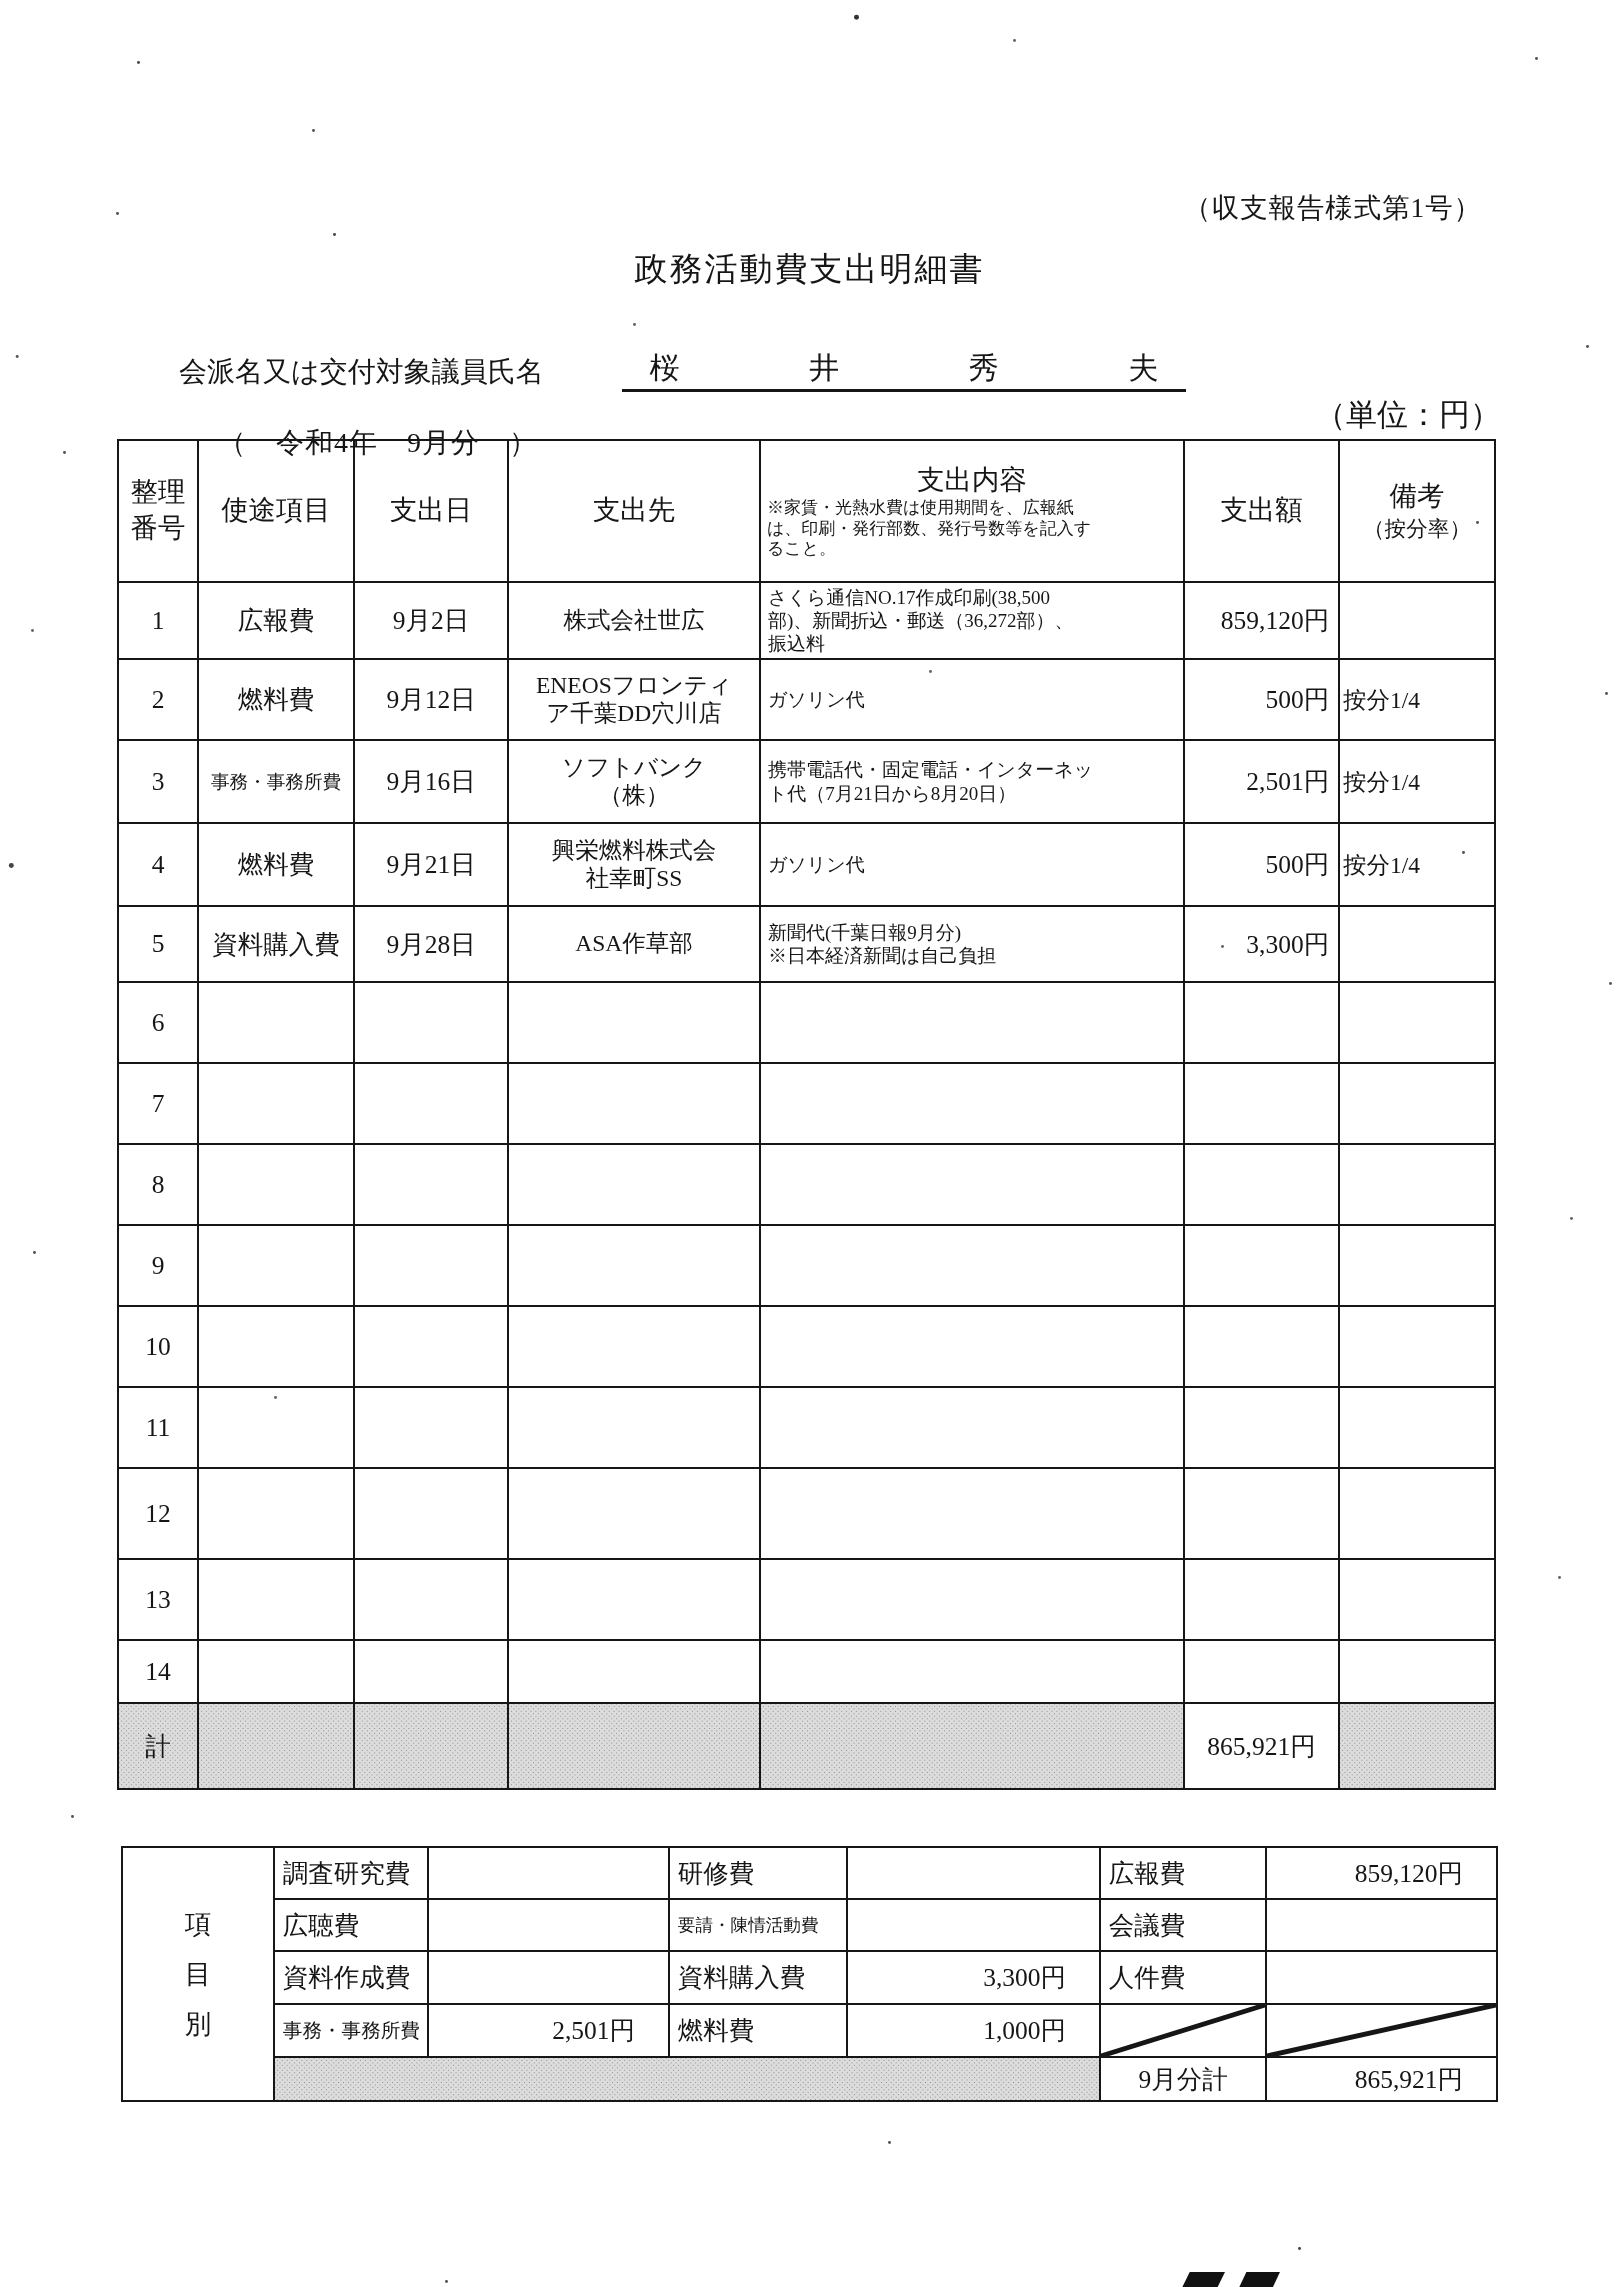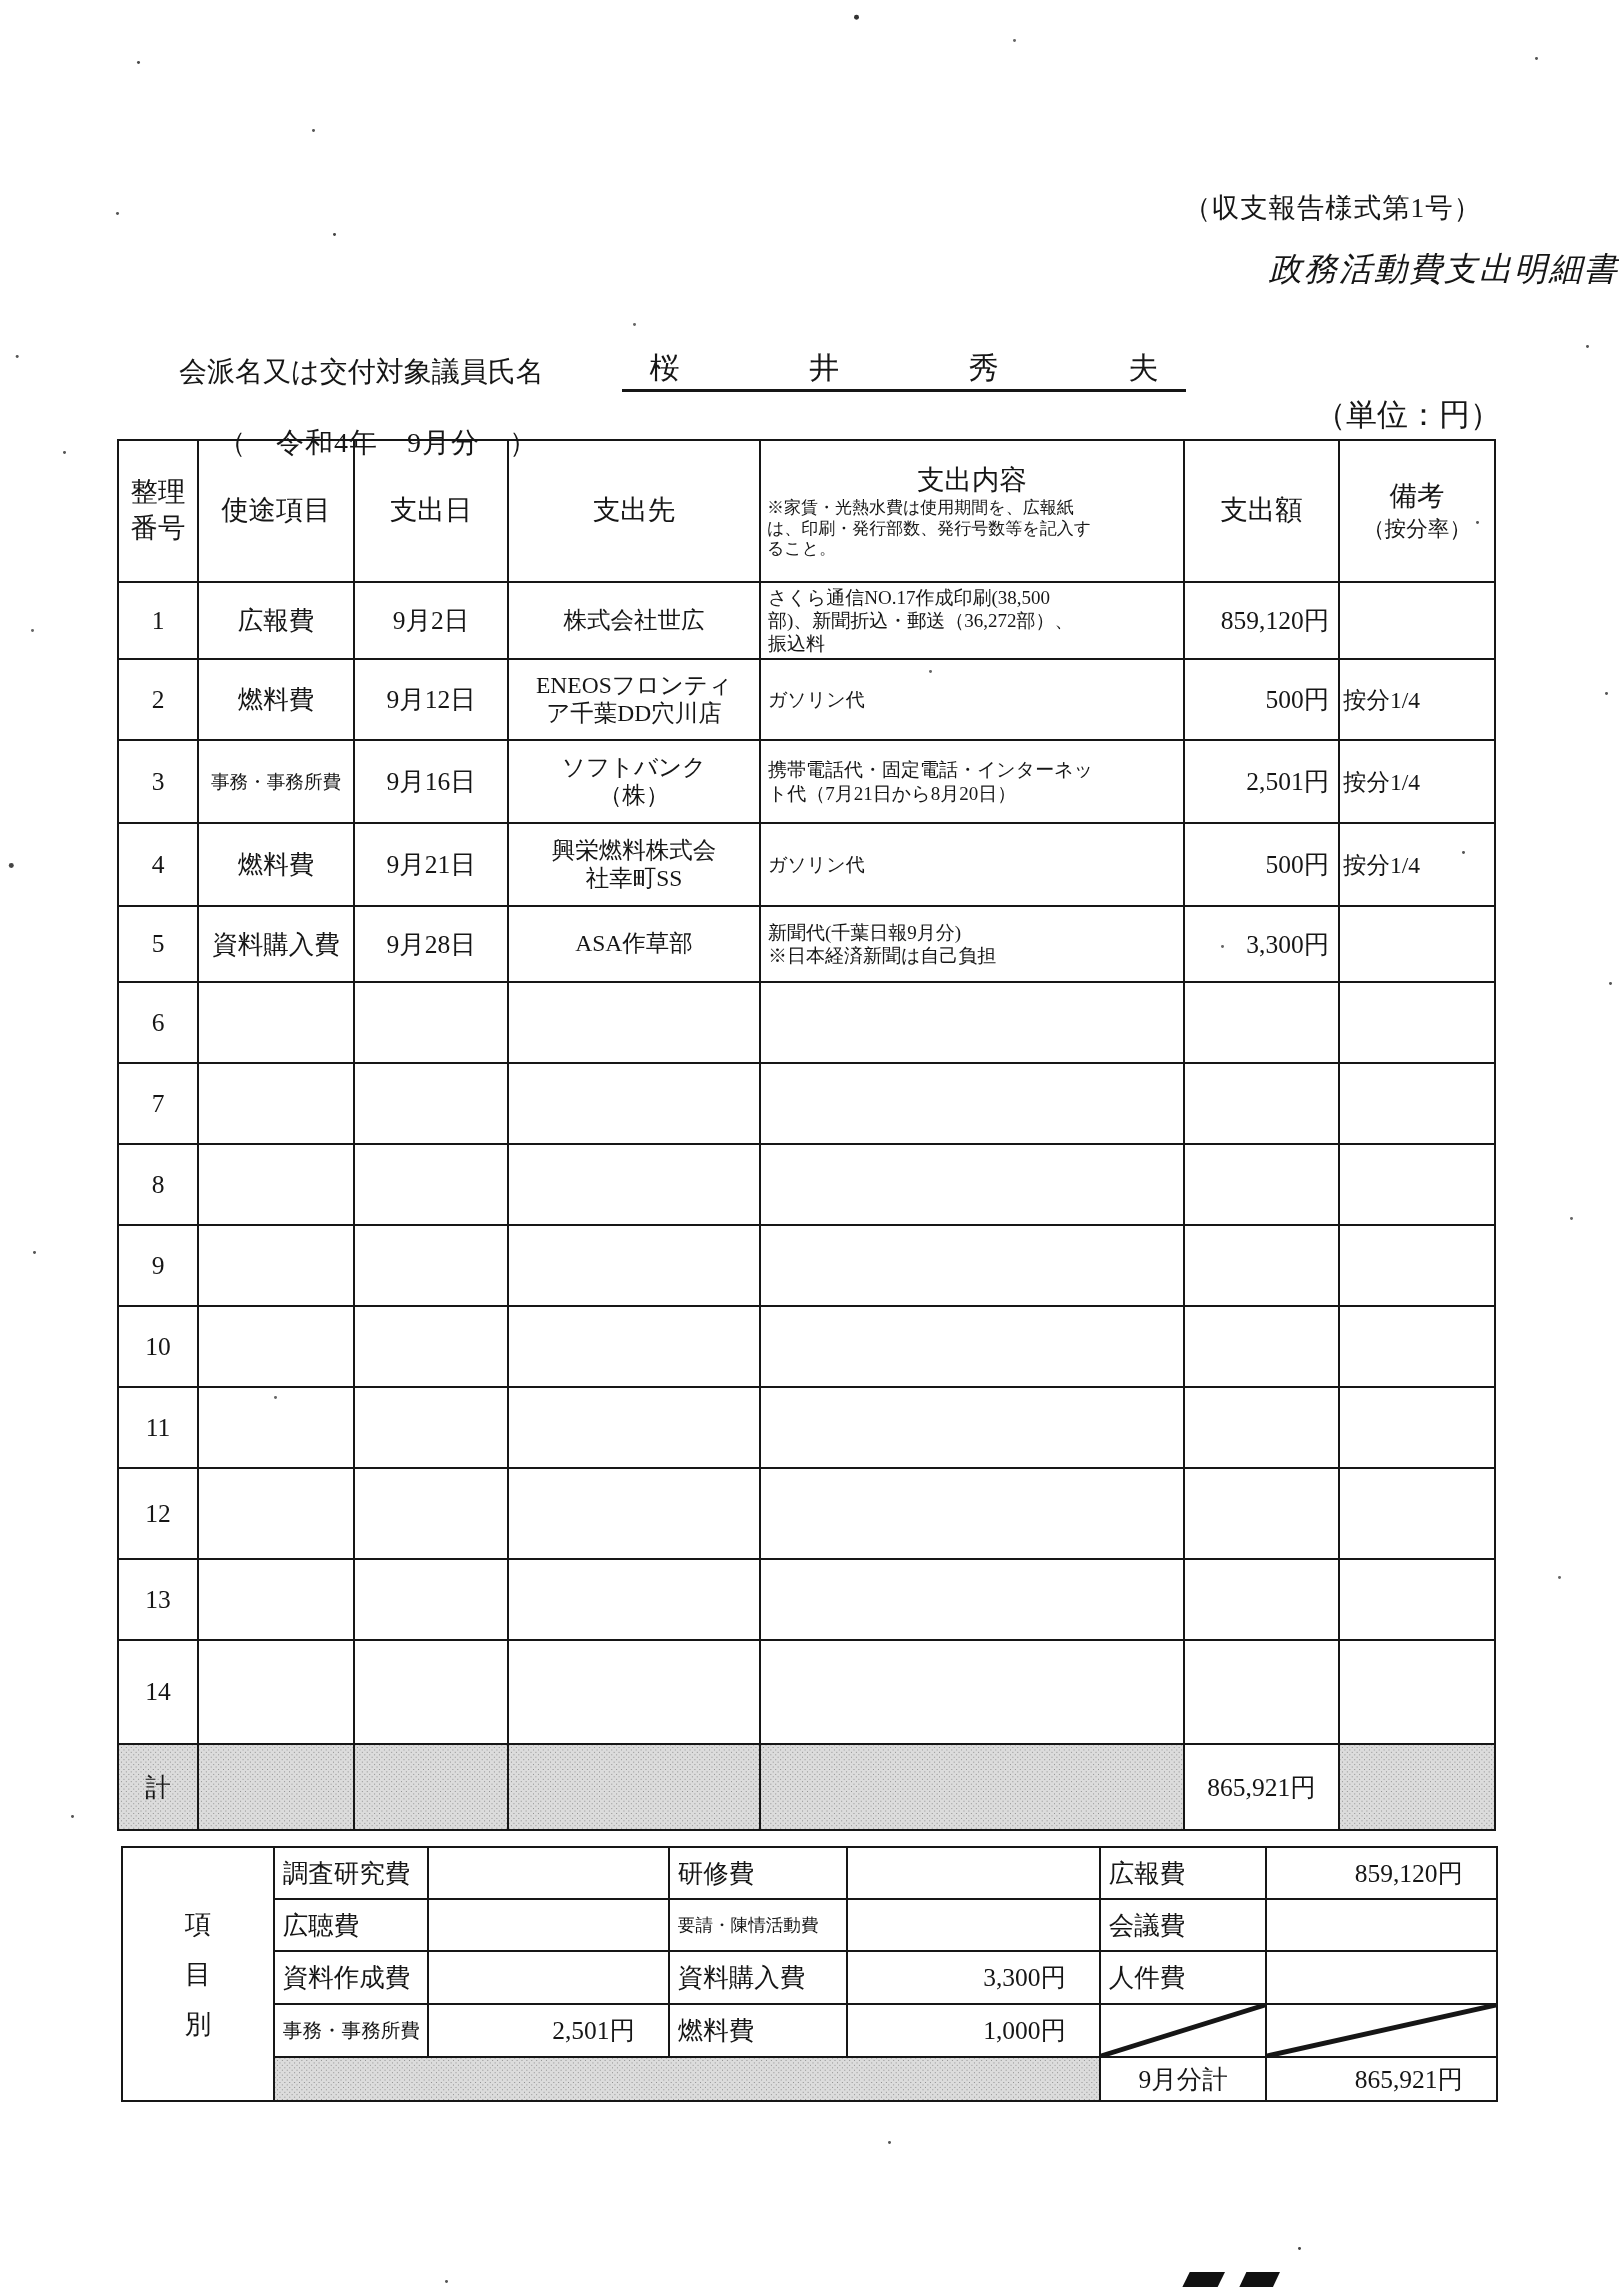--- a/index.html
+++ b/index.html
@@ -5,21 +5,21 @@
   html,body{margin:0;padding:0;}
   body{
     width:1619px;height:2288px;position:relative;background:#ffffff;
     font-family:"Liberation Serif","DejaVu Serif",serif;color:#161616;
     overflow:hidden;
   }
   .abs{position:absolute;}
 
   
   .form-code{top:190px;right:137px;font-size:27.4px;letter-spacing:1px;}
-  .doc-title{top:247px;left:0;width:100%;text-align:right;font-size:33px;letter-spacing:2px;font-style:italic;}
+  .doc-title{top:247px;left:0;width:100%;text-align:center;font-size:33px;letter-spacing:2px;}
   .name-label{top:353px;left:179px;font-size:28px;}
   .name-underline{
     top:337px;left:622px;width:564px;height:55px;
     border-bottom:3.9px solid #161616;
     display:flex;justify-content:space-between;align-items:flex-end;
     padding:0 27.4px;box-sizing:border-box;font-size:30px;
   }
   .period-line{top:408px;left:218px;font-size:28px;letter-spacing:1px;margin-top:16px;}
   .unit-note{top:394px;right:118px;font-size:31px;}
 
@@ -257,21 +257,21 @@
   </tr>
   <tr style="height:81px">
     <td class="c-no">13</td>
     <td class="c-cat"></td>
     <td class="c-date"></td>
     <td class="c-payee"></td>
     <td class="c-content"></td>
     <td class="c-amount"></td>
     <td class="c-remark"></td>
   </tr>
-  <tr style="height:104px">
+  <tr style="height:63px">
     <td class="c-no">14</td>
     <td class="c-cat"></td>
     <td class="c-date"></td>
     <td class="c-payee"></td>
     <td class="c-content"></td>
     <td class="c-amount"></td>
     <td class="c-remark"></td>
   </tr>
 
   <tr style="height:86px">

